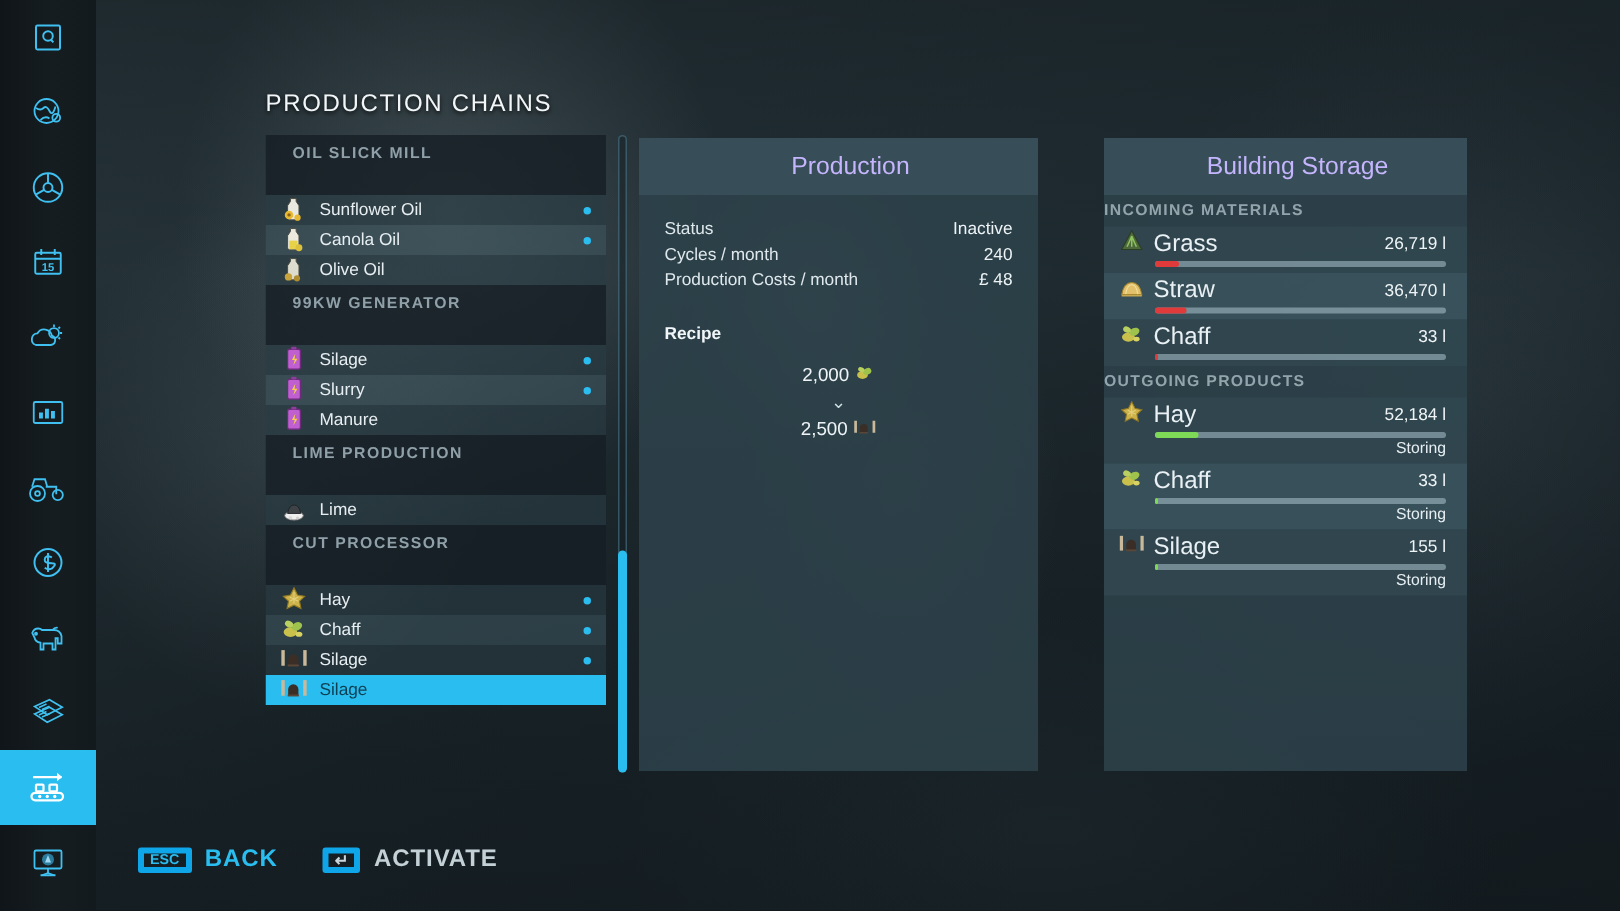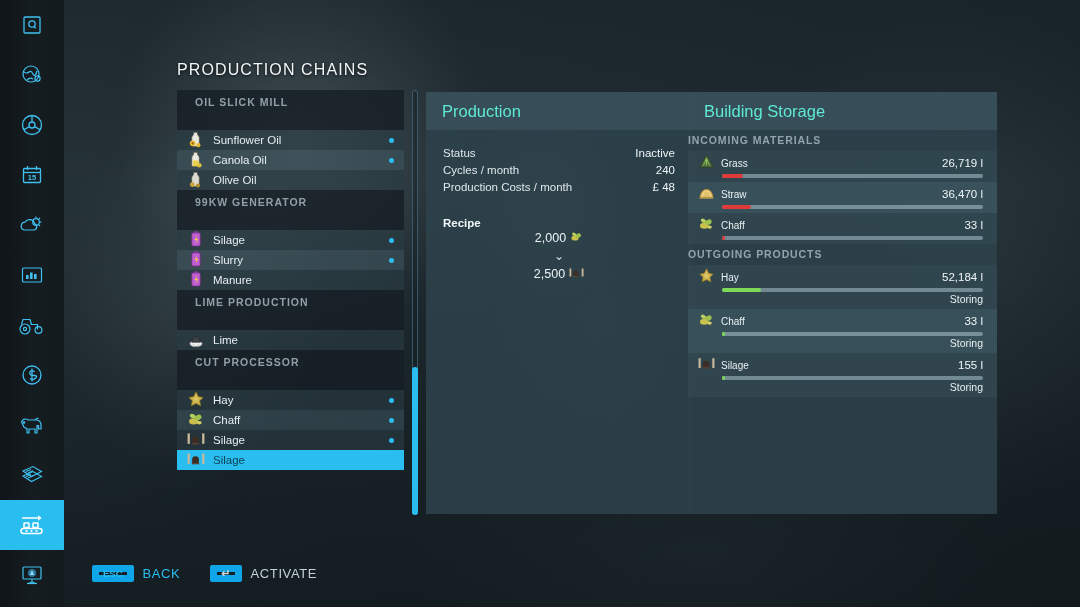--- a/index.html
+++ b/index.html
@@ -103,77 +103,77 @@
   
   .panel {
     position:absolute;
     background:rgba(45,66,75,0.88);
     z-index:4;
   }
   .panel-head {
     background:rgba(57,80,90,0.85);
     height:38px; line-height:38px;
     padding-left:16px;
-    color:#5eead4; font-size:16.5px;
+    color:#c4b5fd; font-size:16.5px;text-align:center;
   }
 
   #pProd { left:426px; top:92px; width:266px; height:422px; }
-  #pStore { left:688px; top:92px; width:309px; height:422px; }
+  #pStore { left:736px; top:92px; width:242px; height:422px; }
 
   .kv {
     display:flex; justify-content:space-between;
     padding:0 17px; height:17px; align-items:center;
     font-size:11.5px; color:#dde6ea;
   }
   .kv .k { color:#dfe8ec; }
   .kv .v { color:#eef4f6; }
   #recipeLbl {
     padding:0 17px; margin-top:22px;
     font-size:11.5px; font-weight:bold; color:#f1f6f8;
   }
-  .recipe-box { text-align:center; color:#eef4f6; font-size:12.5px; }
+  .recipe-box { margin-top:12px; text-align:center; color:#eef4f6; font-size:12.5px; }
   .recipe-line { display:flex; align-items:center; justify-content:center; gap:4px; height:18px; }
   .recipe-arrow { color:#cfe0e6; font-size:12px; line-height:16px; height:18px;
                   display:flex; align-items:center; justify-content:center;}
 
   
   .st-grp {
     height:21px; line-height:21px;
     color:#93a4ac; font-size:10.5px; font-weight:bold; letter-spacing:0.9px;
     text-transform:uppercase;
     background:transparent;
   }
   .st-row { padding:3px 14px 4px 9px; background:rgba(52,74,84,0.55); }
   .st-row.alt { background:rgba(68,94,105,0.55); }
   .st-top { display:flex; align-items:center; }
   .st-top .si { width:18px; height:18px; margin-right:6px; flex:0 0 18px;
                 display:flex; align-items:center; justify-content:center; }
-  .st-top .sn { flex:1 1 auto; color:#e9f1f4; font-size:10px; }
+  .st-top .sn { flex:1 1 auto; color:#e9f1f4; font-size:16px; }
   .st-top .sq { color:#eff5f7; font-size:11.5px; }
   .st-bar {
     margin:2px 0 0 25px; height:4px;
     background:linear-gradient(90deg, rgba(170,195,205,0.55), rgba(170,195,205,0.55));
     border-radius:2px; position:relative;
   }
   .st-bar .fill { position:absolute; left:0; top:0; height:4px; border-radius:2px; }
   .st-status { text-align:right; color:#e7eff2; font-size:10.5px; margin-top:1px; }
 
   
   #help {
     position:absolute; left:92px; top:563px; height:20px;
     display:flex; align-items:center; gap:9px; z-index:5;
   }
   .key {
-    border:7px solid #0ea5e9; border-radius:2px;
+    border:4px solid #0ea5e9; border-radius:2px;
     min-width:22px; height:17px; padding:0 4px;
     display:flex; align-items:center; justify-content:center;
     color:#29bdf0; font-size:9.5px; font-weight:bold;
   }
   .key.plain { color:#c9d6db; font-size:11px; }
-  .klabel { color:#29bdf0; font-size:13px; font-weight:normal; letter-spacing:.6px; }
+  .klabel { color:#29bdf0; font-size:16px; font-weight:bold; letter-spacing:.6px; }
   .klabel.dim { color:#c3d1d7; }
   .gap { width:12px; }
 </style>
 </head>
 <body>
 
 <div id="bg"></div>
 
 <div id="rail">
 

